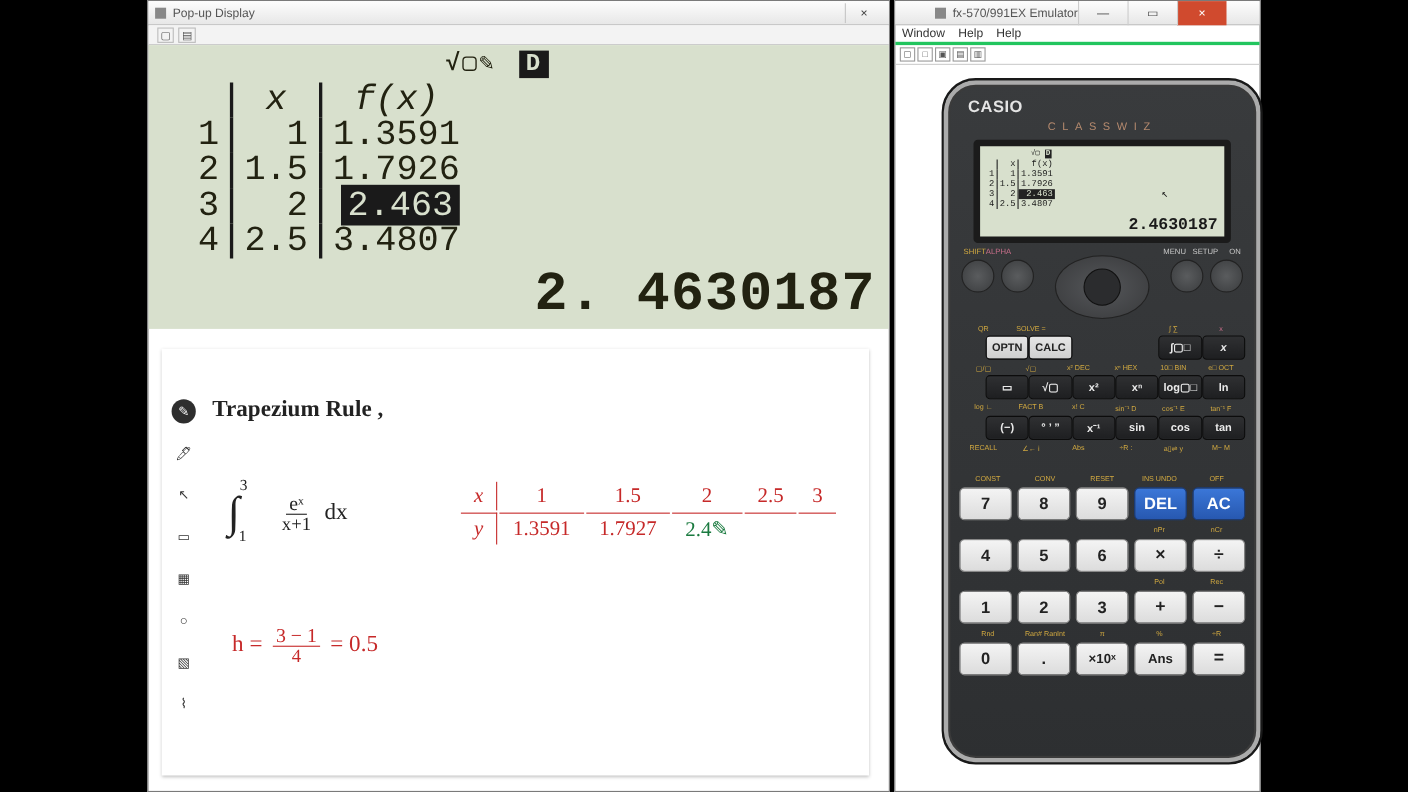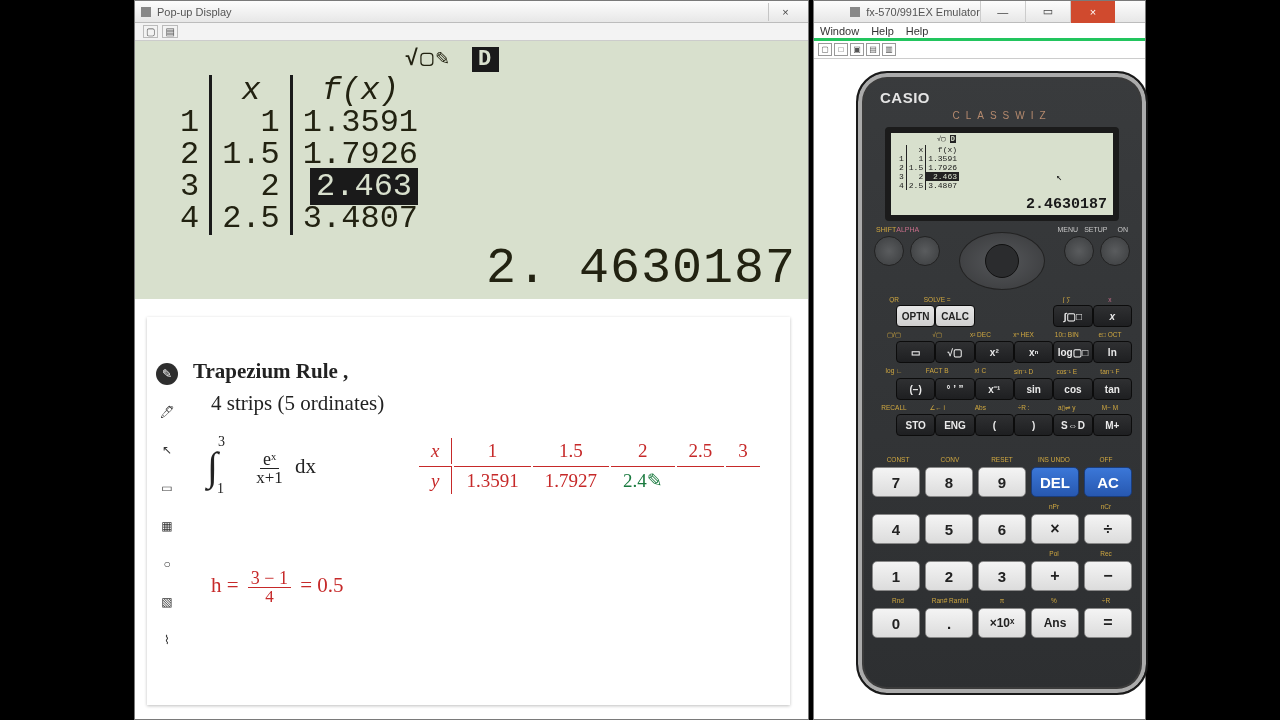--- a/index.html
+++ b/index.html
@@ -64,21 +64,21 @@
     line-height: 1.0;
   }
   .lcd-big td { padding: 0 10px; border-right:3px solid #1a1a1a; text-align:right; }
   .lcd-big tr td:last-child{ border-right:none; }
   .lcd-big .hdr td{ font-style:italic; text-align:center; }
   .lcd-big .selcell { background:#1a1a1a; color:#d8e0cd; padding:0 6px; }
   .lcd-big .bignum {
     position:absolute;
     right:12px; bottom:2px;
     font-size: 50px;
-    font-weight: normal;
+    font-weight: bold;
     font-family: "Courier New", monospace;
     letter-spacing: 1px;
   }
   
   .whiteboard {
     position:absolute;
     left:12px; top:316px;
     right:18px; bottom:14px;
     background:#fff;
     box-shadow: 0 1px 3px rgba(0,0,0,.25);
@@ -272,21 +272,20 @@
       <div class="wbtn">🖊</div>
       <div class="wbtn">↖</div>
       <div class="wbtn">▭</div>
       <div class="wbtn">▦</div>
       <div class="wbtn">○</div>
       <div class="wbtn">▧</div>
       <div class="wbtn">⌇</div>
     </div>
     <div class="wbcontent">
       <div class="hand" style="left:6px;top:26px;font-weight:bold;">Trapezium Rule ,</div>
-      <div class="hand" style="left:24px;top:58px;">4 strips  (5 ordinates)</div>
 
       <div class="hand" style="left:20px;top:118px;text-align:right;">
         <span class="integral">
           <span class="sign">∫</span>
           <sup>3</sup>
           <sub>1</sub>
         </span>
         <span class="frac">
           <span class="num">eˣ</span>
           <span class="den">x+1</span>
@@ -462,28 +461,20 @@
       </div>
 
       <div class="superlabels">
         <span>RECALL</span>
           <span>∠← i</span>
           <span>Abs</span>
           <span>÷R :</span>
           <span>a▯⇌ y</span>
           <span>M− M</span>
       </div>
-      <div class="krow">
-        <div class="fkey">STO</div>
-        <div class="fkey">ENG</div>
-        <div class="fkey">(</div>
-        <div class="fkey">)</div>
-        <div class="fkey">S⇔D</div>
-        <div class="fkey">M+</div>
-      </div>
     </div>
 
     <div class="numpad">
       <div class="superlabels">
         <span>CONST</span>
           <span>CONV</span>
           <span>RESET</span>
           <span>INS UNDO</span>
           <span>OFF</span>
       </div>

